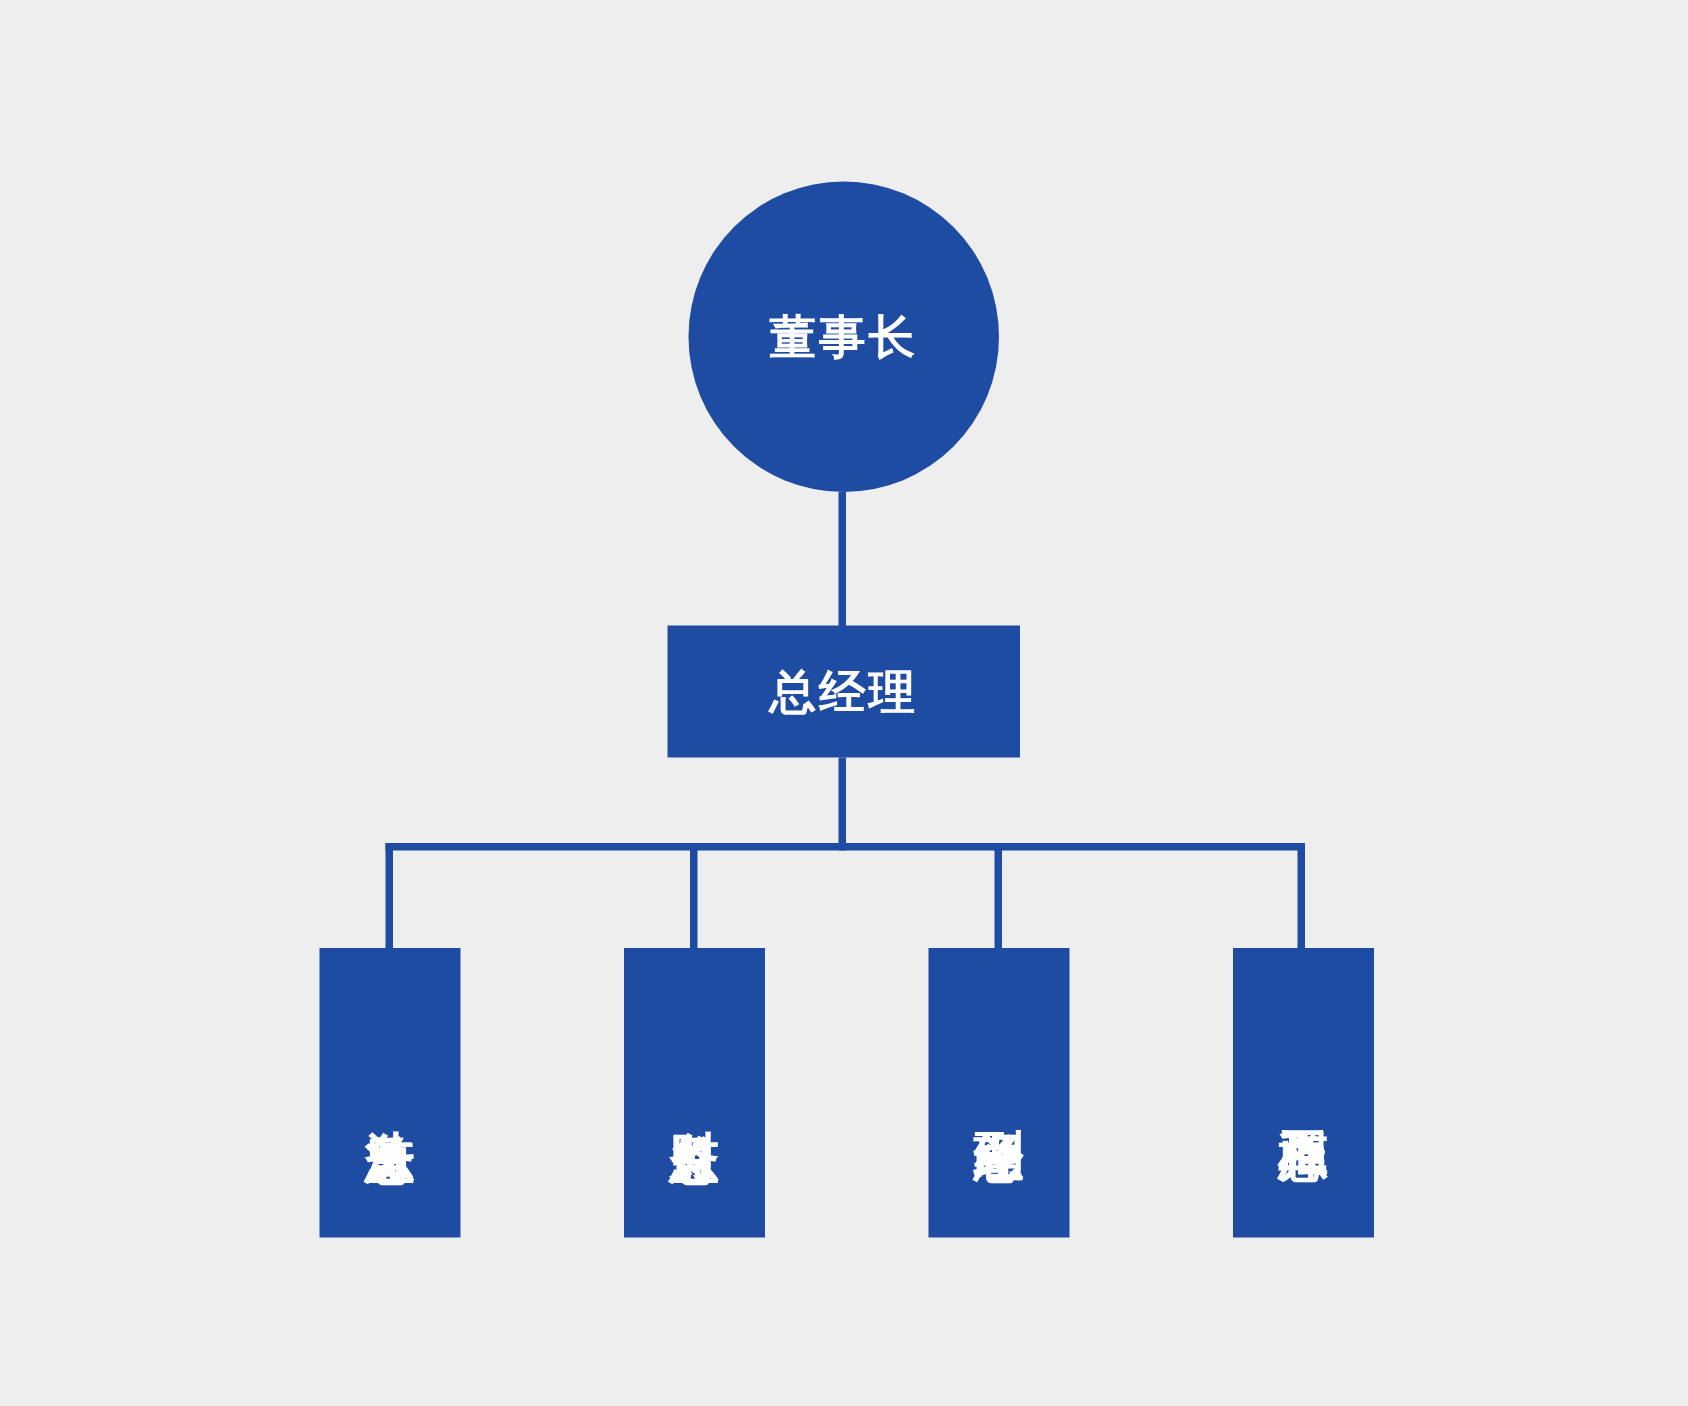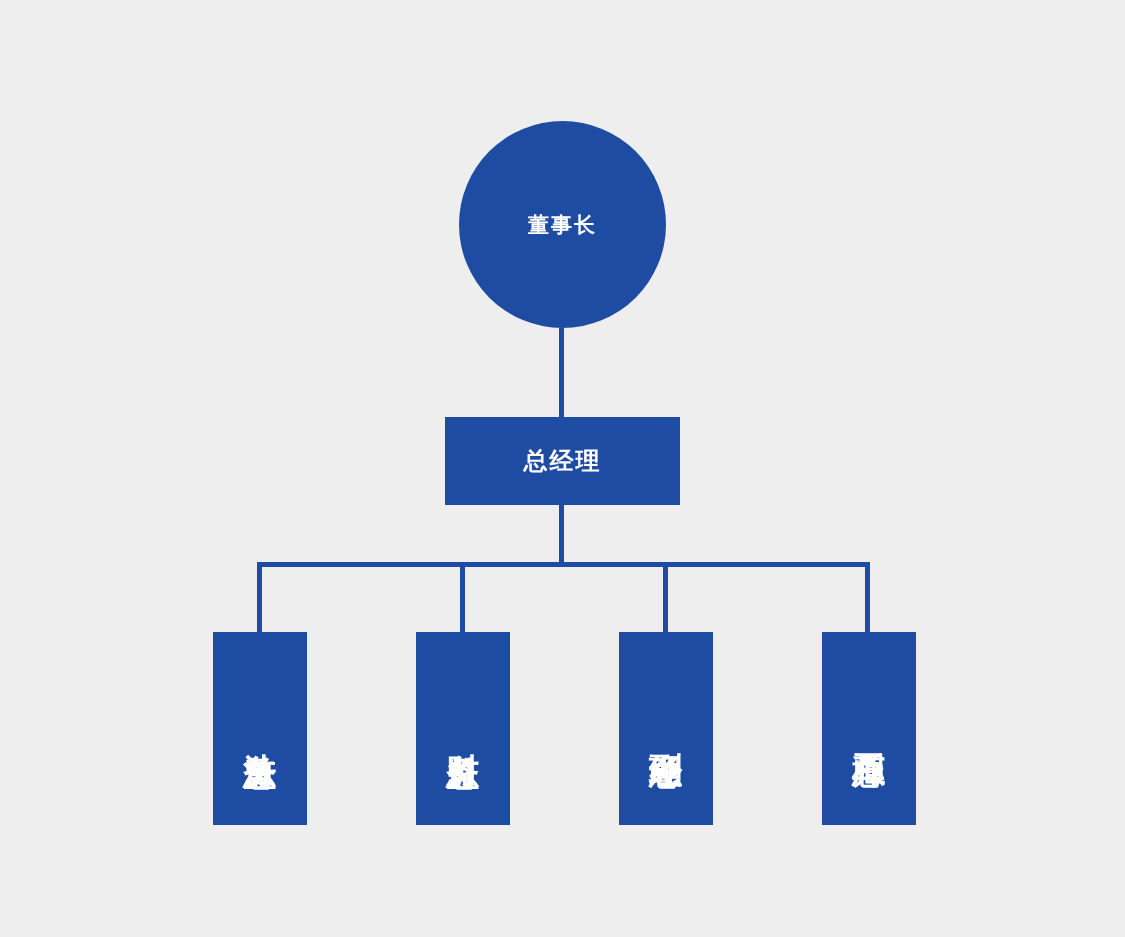--- a/index.html
+++ b/index.html
@@ -41,41 +41,41 @@
     width: 207px;
     height: 207px;
     border-radius: 50%;
     background: #1f4ca3;
     display: flex;
     align-items: center;
     justify-content: center;
   }
   .node-circle .node-label {
     color: #ffffff;
-    font-size: 21px;
+    font-size: 31px;
     font-weight: bold;
     letter-spacing: 2px;
     line-height: 1;
   }
 
   
   .node-rect {
     position: absolute;
     left: 445px;
     top: 417px;
     width: 235px;
     height: 88px;
     background: #1f4ca3;
     display: flex;
     align-items: center;
     justify-content: center;
   }
   .node-rect .node-label {
     color: #ffffff;
-    font-size: 24px;
+    font-size: 31px;
     font-weight: bold;
     letter-spacing: 2px;
     line-height: 1;
   }
 
   
   .node-vert {
     position: absolute;
     top: 632px;
     width: 94px;

